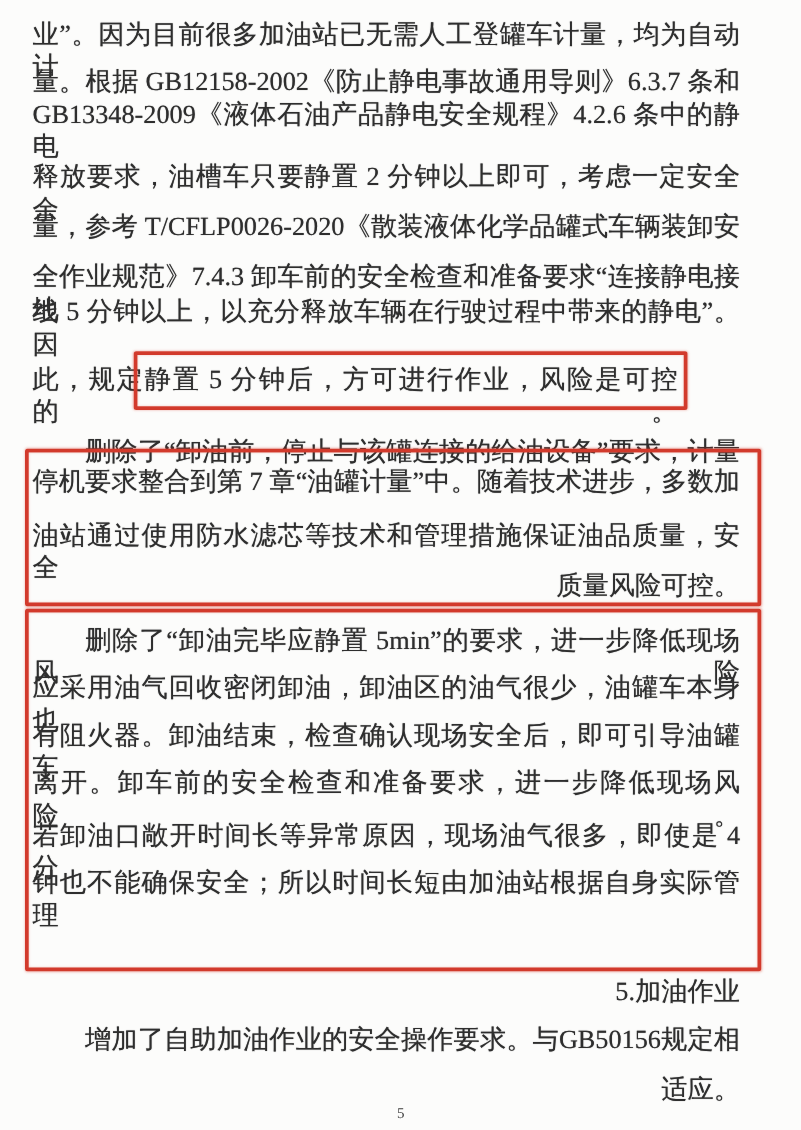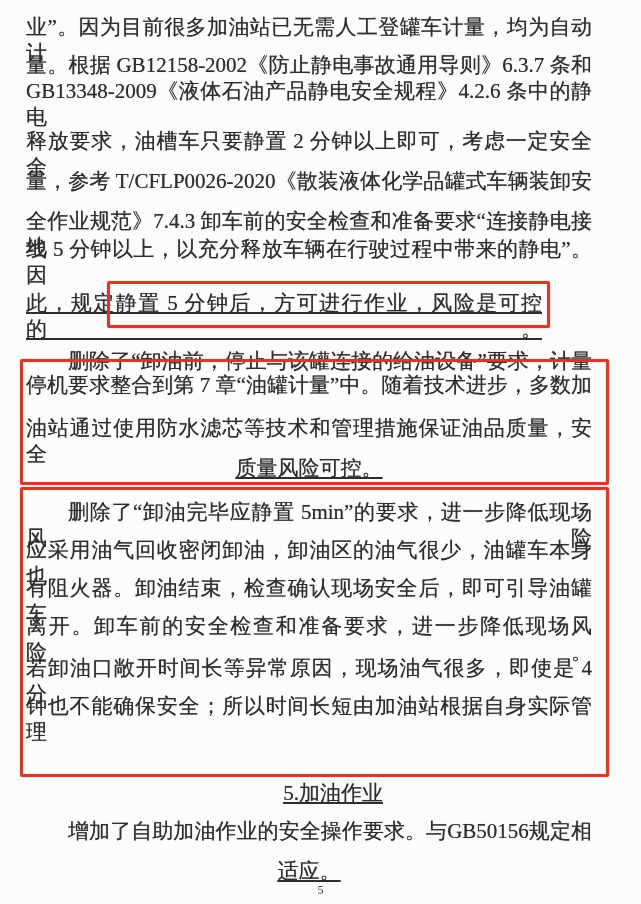--- a/index.html
+++ b/index.html
@@ -19,24 +19,24 @@
     line-height:26px;
     color:#2e2e2e;
     text-shadow:0 0 0.7px rgba(55,55,55,0.75);
     white-space:nowrap;
   }
   .line.justify{
     white-space:normal;
     text-align:justify;
     text-align-last:justify;
   }
-  .line.end{ text-align:center;text-decoration:underline; }
+  .line.end{ text-align:right; }
   .line.indent{ text-indent:42px; }
   .line.indent-wide{ text-indent:48px; }
-  .line.spread{ width:516px; white-space:normal; text-align:justify; text-align-last:justify;text-decoration:underline; }
+  .line.spread{ width:516px; white-space:normal; text-align:justify; text-align-last:justify; }
   .hl-box{
     position:absolute;
     border:3px solid #d23a2c;
     border-radius:2px;
     box-shadow:0 0 2px rgba(214,62,44,0.45), inset 0 0 2px rgba(214,62,44,0.30);
     background:transparent;
   }
   .page-number{
     position:absolute;
     left:0; top:883;

